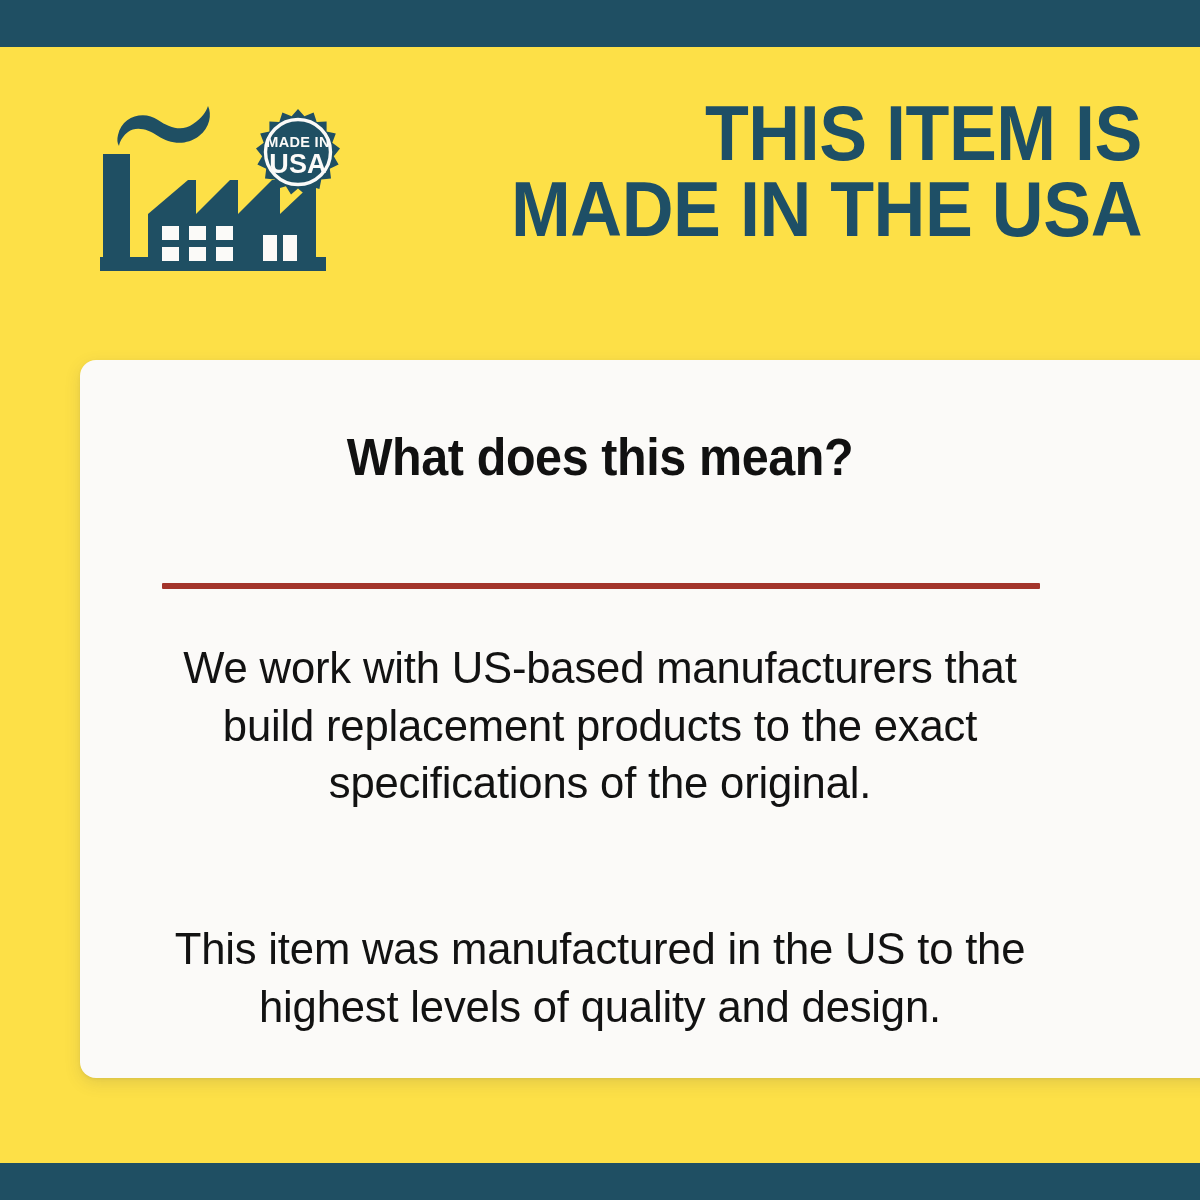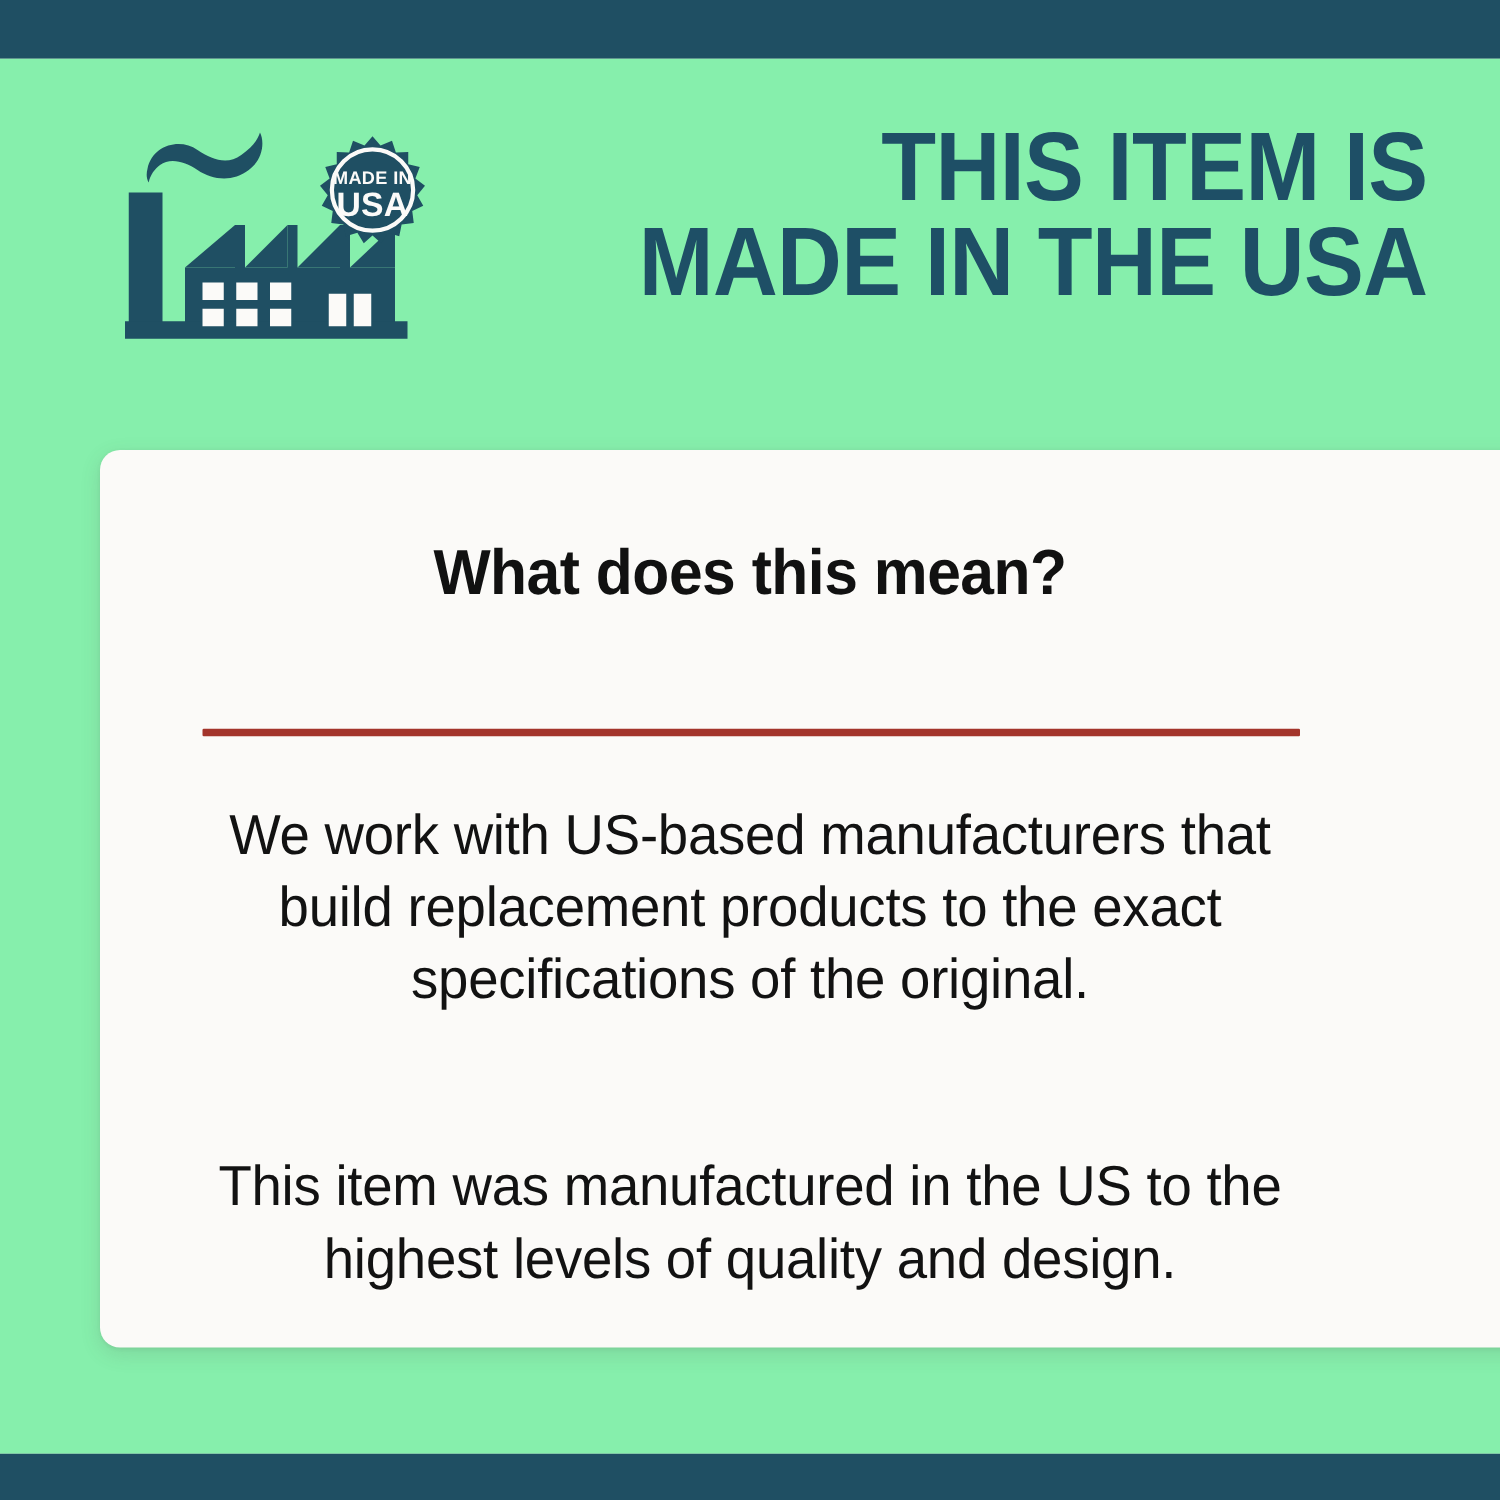--- a/index.html
+++ b/index.html
@@ -25,21 +25,21 @@
   .bar-top    { top: 0;   height: 47px; }
   .bar-bottom { top: 1163px; height: 37px; }
 
   
   .stage {
     position: absolute;
     left: 0;
     top: 47px;
     width: 1200px;
     height: 1116px;
-    background: #86efac;
+    background: #fde047;
   }
 
   
   .header {
     position: absolute;
     left: 0;
     top: 0;
     width: 1200px;
     height: 250px;
   }

